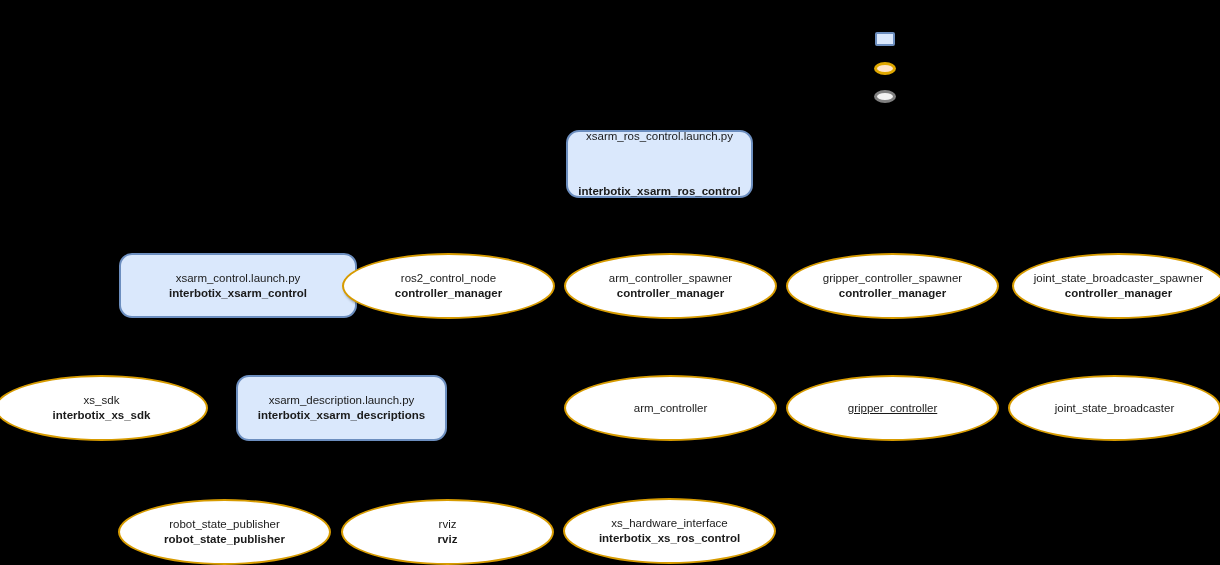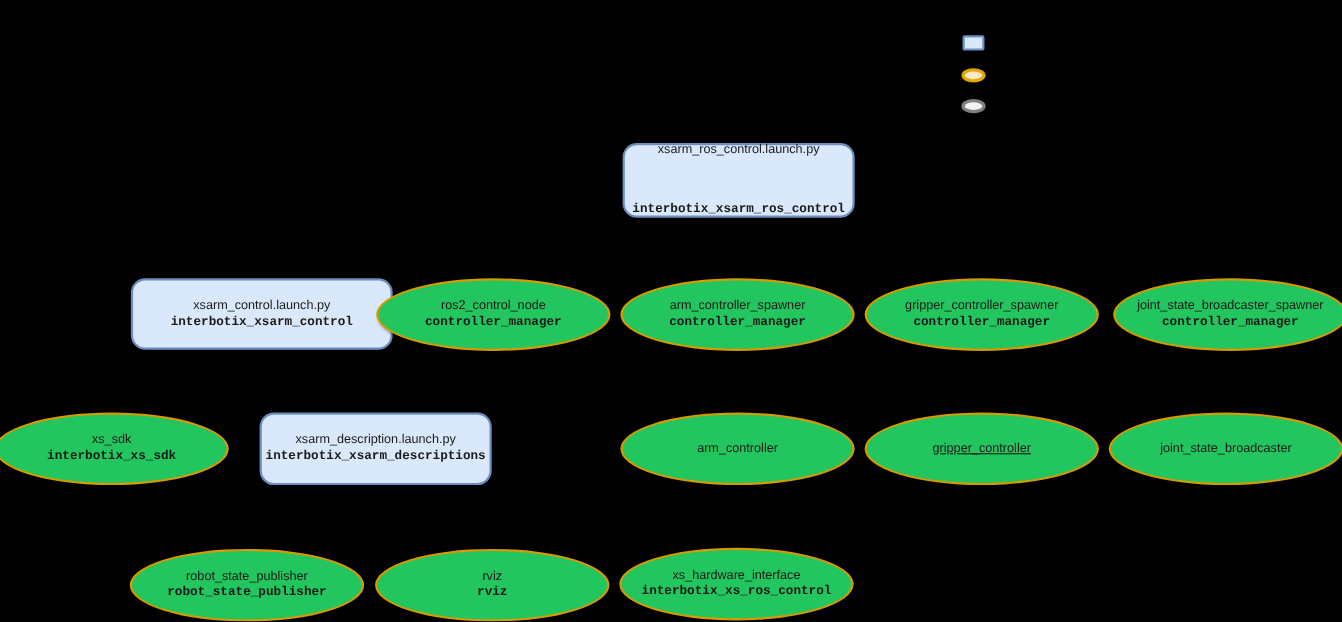--- a/index.html
+++ b/index.html
@@ -33,32 +33,31 @@
   }
   .node .l1 {
     font-size: 11.5px;
     font-weight: normal;
     white-space: nowrap;
   }
   .node .l2 {
     font-size: 11.5px;
     font-weight: bold;
     white-space: nowrap;
-    font-family: Liberation Mono, monospace;
   }
   
   .launch {
     background: #dae8fc;
     border: 2px solid #6c8ebf;
     border-radius: 13px;
     box-shadow: 2px 2px 3px rgba(0,0,0,0.45);
   }
   
   .ros-node {
-    background: #22c55e;
+    background: #ffffff;
     border: 2.5px solid #d79b00;
     border-radius: 50%;
     box-shadow: 2px 2px 3px rgba(0,0,0,0.45);
   }
   
   #legend {
     position: absolute;
   }
   .legend-row {
     position: absolute;
@@ -99,21 +98,21 @@
     </div>
     <div class="legend-row" style="left:874px; top:62px;">
       <div class="legend-ellipse-orange"></div>
     </div>
     <div class="legend-row" style="left:874px; top:90px;">
       <div class="legend-ellipse-gray"></div>
     </div>
   </div>
 
   <div id="nodes-layer">
-      <div class="node launch" style="left: 566px; top: 130px; width: 211px; height: 68px; gap: 40px;">
+      <div class="node launch" style="left: 566px; top: 130px; width: 187px; height: 68px; gap: 40px;">
         <div class="l1">xsarm_ros_control.launch.py</div>
         <div class="l2">interbotix_xsarm_ros_control</div>
       </div>
       <div class="node launch" style="left: 119px; top: 253px; width: 238px; height: 65px;">
         <div class="l1">xsarm_control.launch.py</div>
         <div class="l2">interbotix_xsarm_control</div>
       </div>
       <div class="node ros-node" style="left: 342px; top: 253px; width: 213px; height: 66px;">
         <div class="l1">ros2_control_node</div>
         <div class="l2">controller_manager</div>

